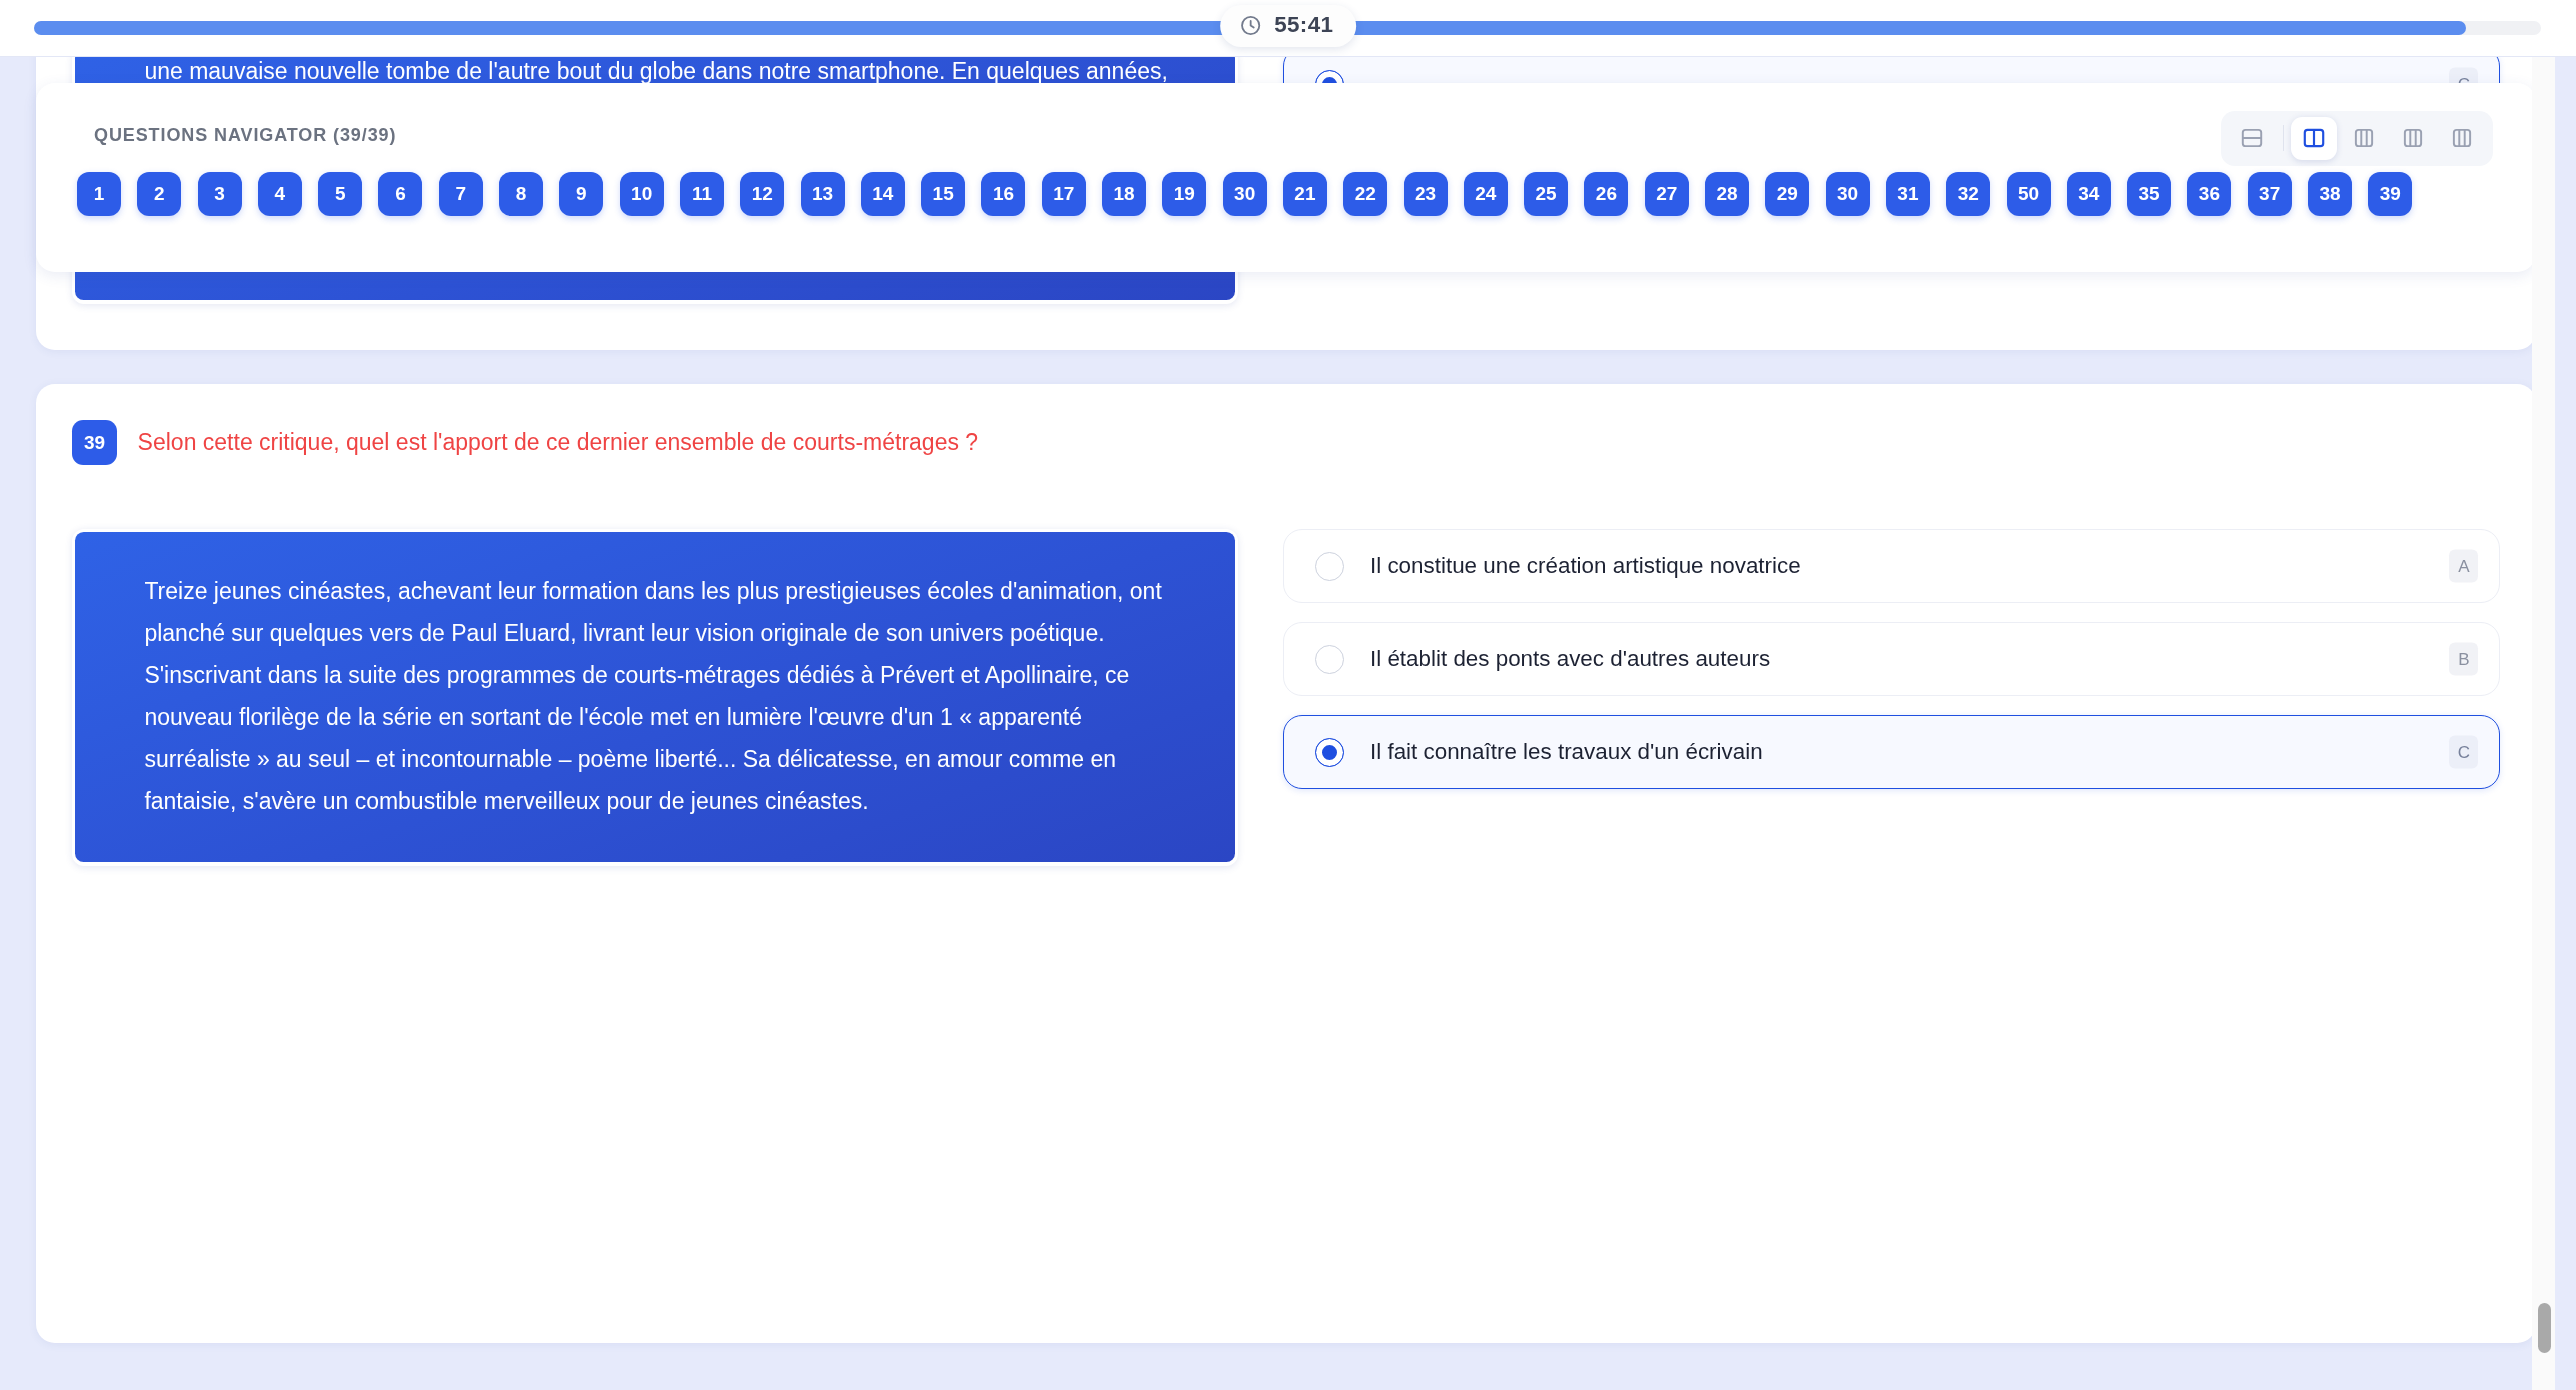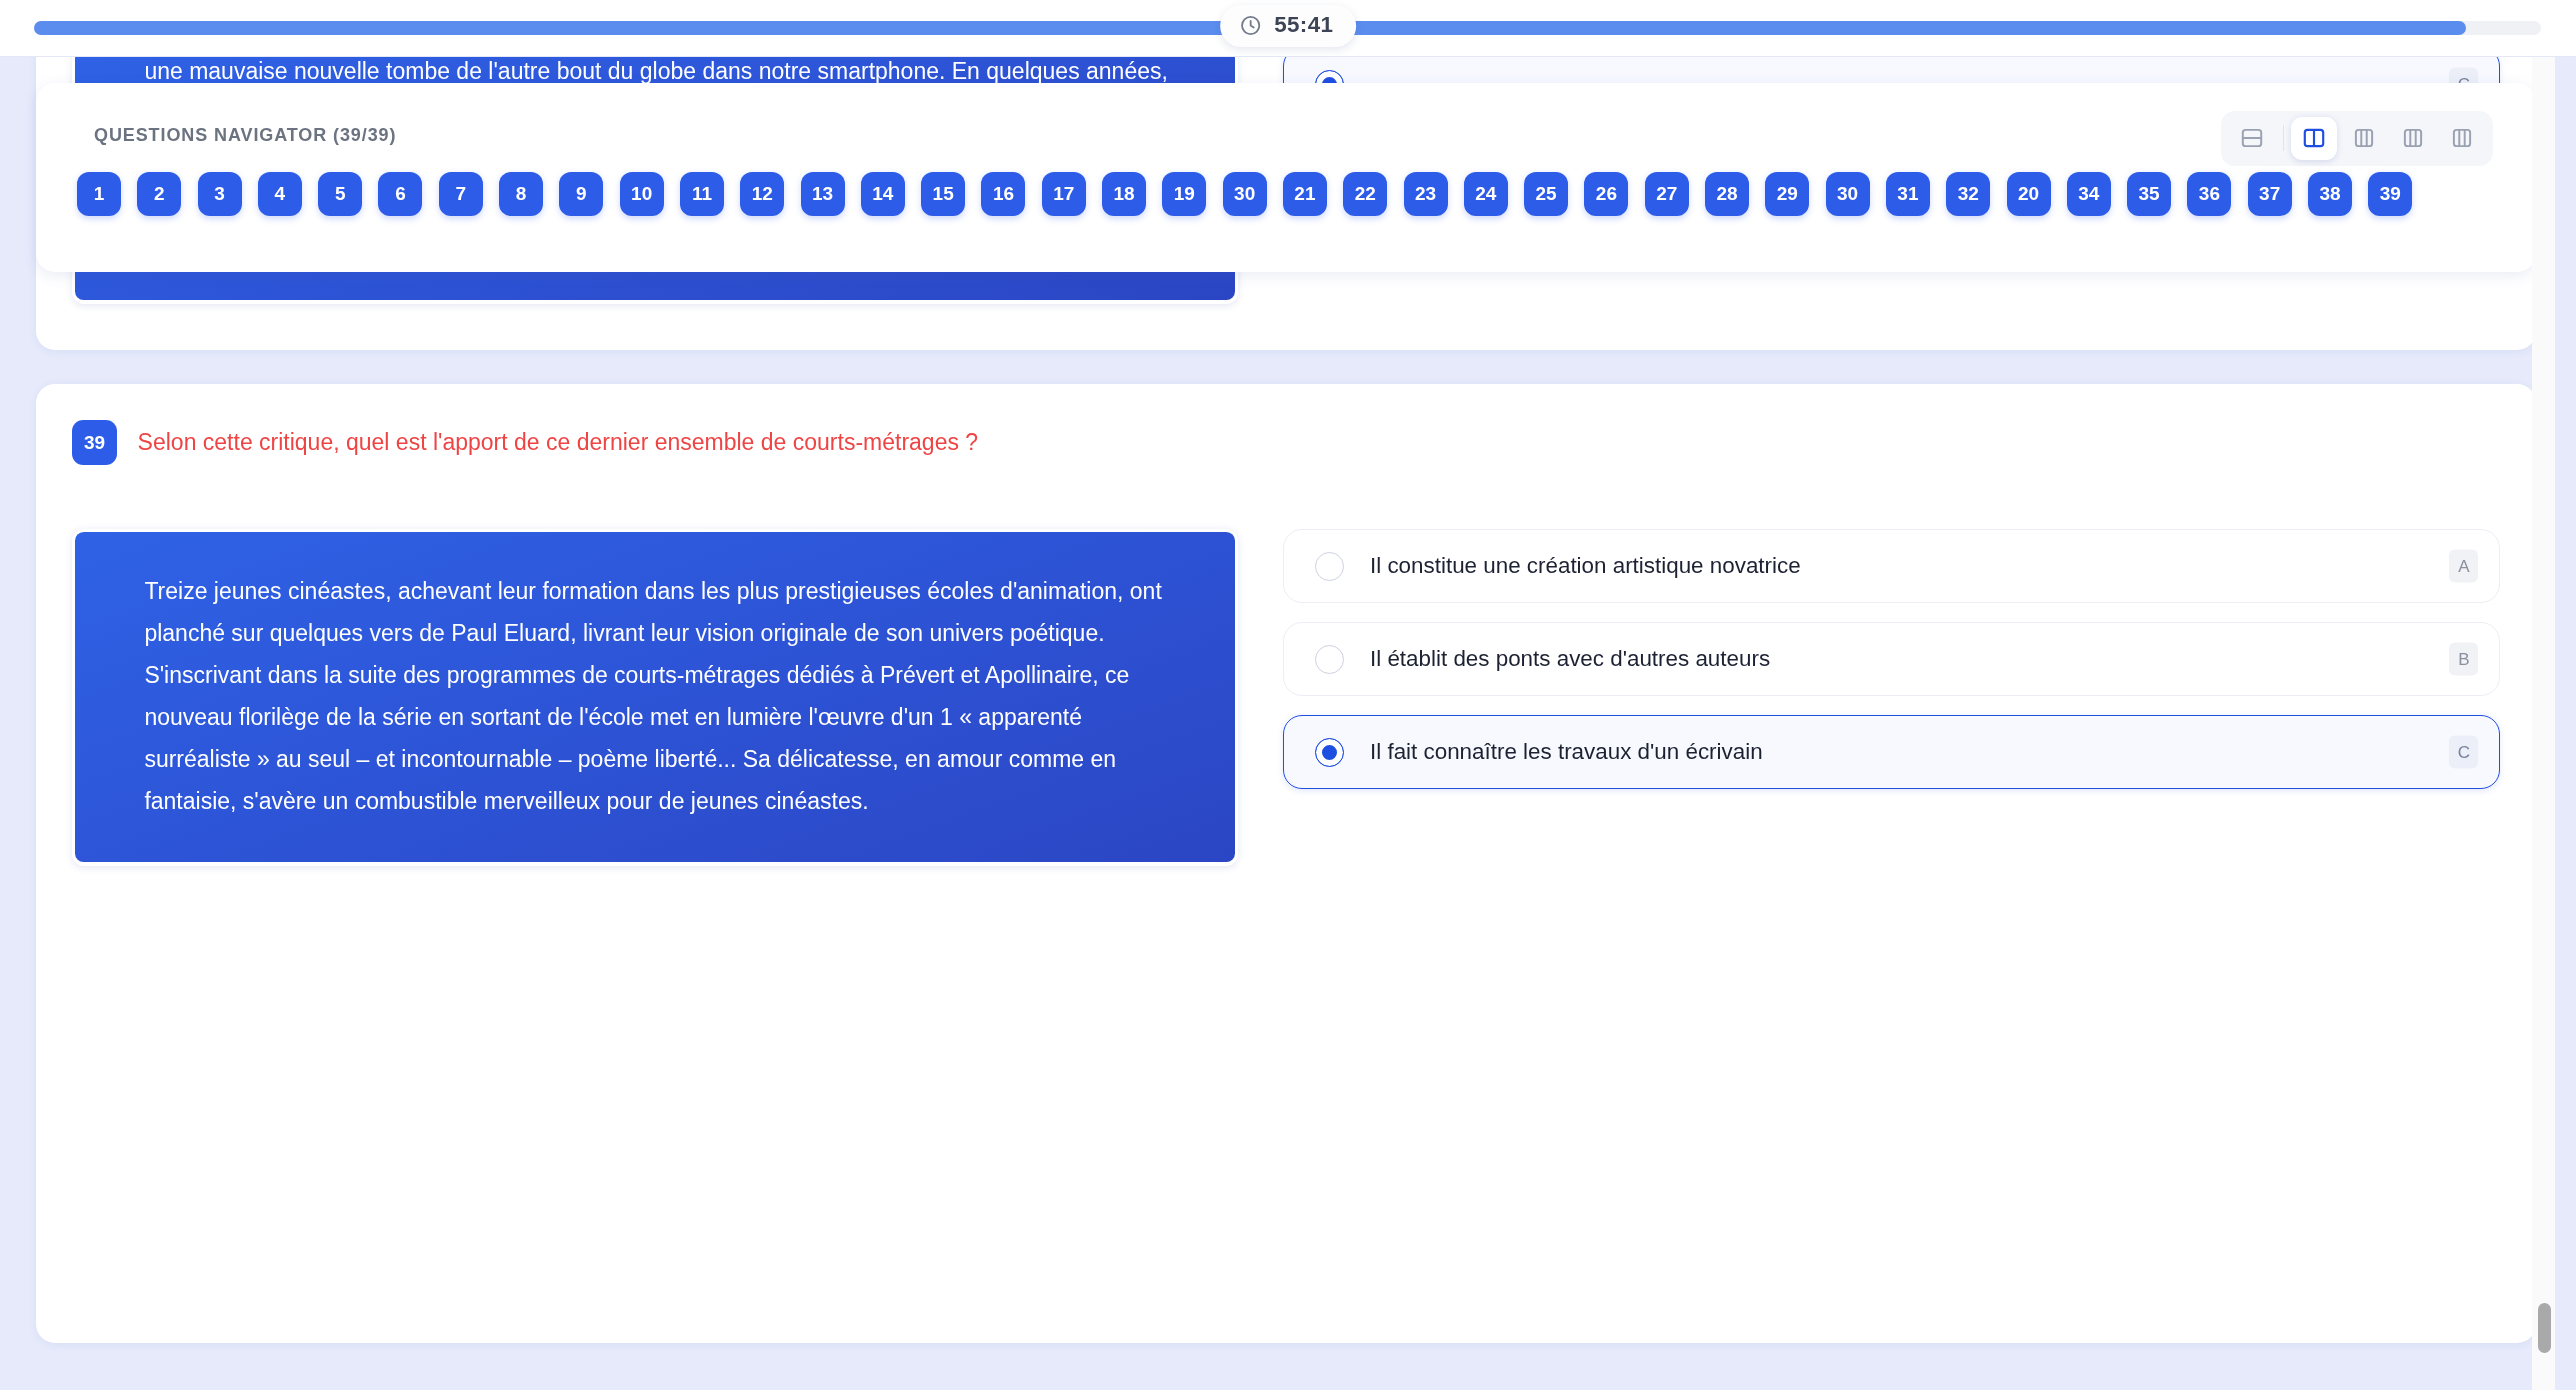--- a/index.html
+++ b/index.html
@@ -353,21 +353,21 @@
         <div class="qbtn">23</div>
         <div class="qbtn">24</div>
         <div class="qbtn">25</div>
         <div class="qbtn">26</div>
         <div class="qbtn">27</div>
         <div class="qbtn">28</div>
         <div class="qbtn">29</div>
         <div class="qbtn">30</div>
         <div class="qbtn">31</div>
         <div class="qbtn">32</div>
-        <div class="qbtn">20</div>
+        <div class="qbtn">50</div>
         <div class="qbtn">34</div>
         <div class="qbtn">35</div>
         <div class="qbtn">36</div>
         <div class="qbtn">37</div>
         <div class="qbtn">38</div>
         <div class="qbtn">39</div>
       </div>
   </div>
 
   <div class="scrollbar">

